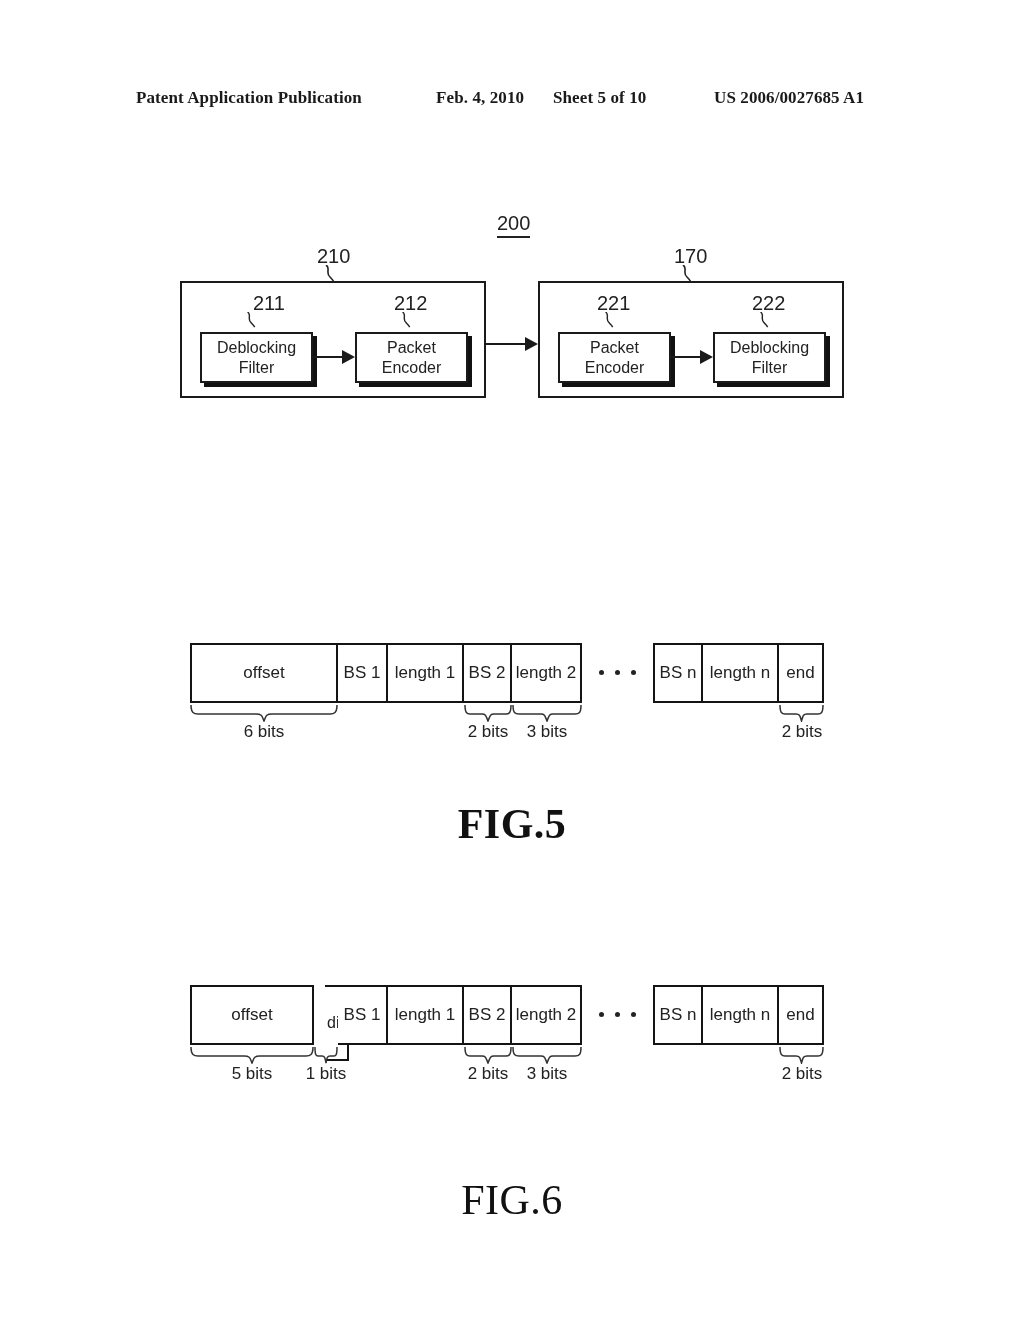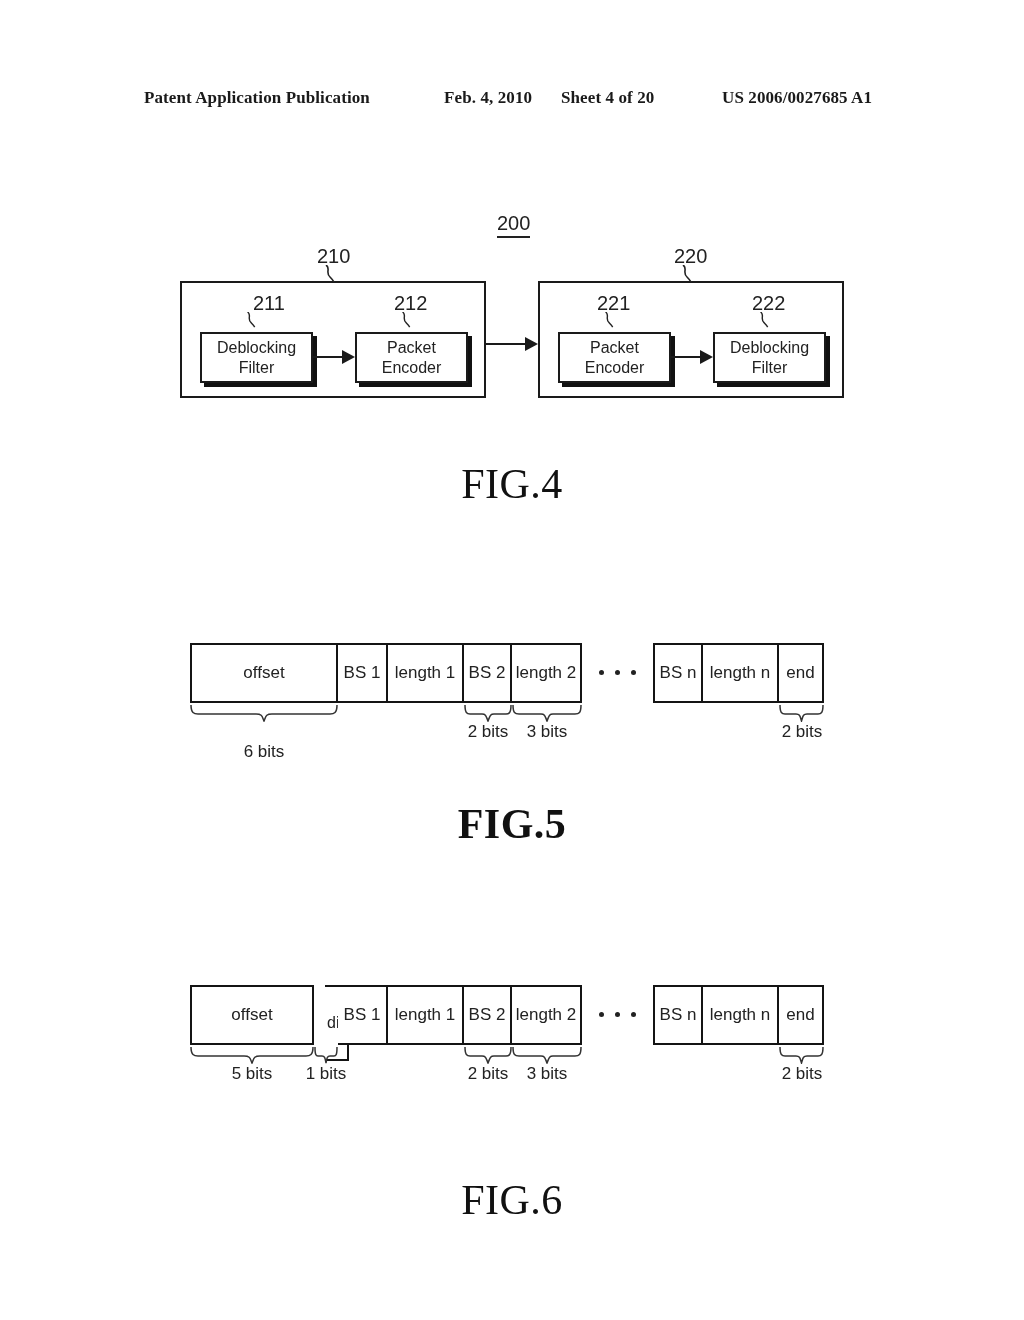--- a/index.html
+++ b/index.html
@@ -13,21 +13,21 @@
     position: relative;
     font-family: "Liberation Sans", sans-serif;
     color: #1a1a1a;
     overflow: hidden;
   }
 
   
   .pub-header {
     position: absolute;
     top: 88px;
-    left: 16px;
+    left: 8px;
     width: 900px;
     height: 24px;
     font-family: "Liberation Serif", serif;
     font-weight: bold;
     font-size: 17px;
     letter-spacing: 0.1px;
     white-space: nowrap;
   }
   .pub-header span { position: absolute; top: 0; }
   .hdr-title { left: 128px; }
@@ -153,34 +153,34 @@
     text-align: center;
     white-space: nowrap;
   }
 </style>
 </head>
 <body>
 
 <div class="pub-header">
   <span class="hdr-title">Patent Application Publication</span>
   <span class="hdr-date">Feb. 4, 2010</span>
-  <span class="hdr-sheet">Sheet 4 of 20</span>
+  <span class="hdr-sheet">Sheet 5 of 10</span>
   <span class="hdr-num">US 2006/0027685 A1</span>
 </div>
 
 <div id="fig4">
 
   <div class="ref-label underlined" style="left:497px; top:212px;">200</div>
 
   <div class="ref-label" style="left:317px; top:245px;">210</div>
   <svg class="lead" style="left:322px; top:265px;" width="18" height="18" viewBox="0 0 18 18">
     <path d="M4 0 C 9 3, 3 8, 8 12 C 10 14, 11 15, 12 17" fill="none" stroke="#222" stroke-width="1.6"></path>
   </svg>
 
-  <div class="ref-label" style="left:674px; top:245px;">220</div>
+  <div class="ref-label" style="left:674px; top:245px;">170</div>
   <svg class="lead" style="left:679px; top:265px;" width="18" height="18" viewBox="0 0 18 18">
     <path d="M4 0 C 9 3, 3 8, 8 12 C 10 14, 11 15, 12 17" fill="none" stroke="#222" stroke-width="1.6"></path>
   </svg>
 
   <div class="outer-box" style="left:180px; top:281px; width:306px; height:117px;"></div>
 
   <div class="outer-box" style="left:538px; top:281px; width:306px; height:117px;"></div>
 
   <div class="ref-label" style="left:253px; top:292px;">211</div>
   <svg class="lead" style="left:244px; top:312px;" width="16" height="16" viewBox="0 0 18 18">
@@ -228,21 +228,20 @@
     <span>Deblocking</span>
     <span>Filter</span>
   </div>
 
   <div class="conn-line" style="left:671px; top:356px; width:31px;"></div>
   <div class="arrow-head" style="left:700px; top:350px;"></div>
 
   <div class="conn-line" style="left:486px; top:343px; width:42px;"></div>
   <div class="arrow-head" style="left:525px; top:337px;"></div>
 
-  <div class="fig-caption" style="top:460px;">FIG.4</div>
 </div>
 
 <div class="packet-fig" id="fig5" style="top:0;">
 
   <div class="cell" style="left:190px; top:643px; width:148px; height:60px;">offset</div>
   <div class="cell nolft" style="left:338px; top:643px; width:50px; height:60px;">BS 1</div>
   <div class="cell nolft" style="left:388px; top:643px; width:76px; height:60px;">length 1</div>
   <div class="cell nolft" style="left:464px; top:643px; width:48px; height:60px;">BS 2</div>
   <div class="cell nolft" style="left:512px; top:643px; width:70px; height:60px;">length 2</div>
 
@@ -252,21 +251,21 @@
       <i></i>
   </div>
 
   <div class="cell" style="left:653px; top:643px; width:50px; height:60px;">BS n</div>
   <div class="cell nolft" style="left:703px; top:643px; width:76px; height:60px;">length n</div>
   <div class="cell nolft" style="left:779px; top:643px; width:45px; height:60px;">end</div>
 
   <svg class="brace" style="left:190px; top:704px;" width="148" height="18" viewBox="0 0 148 18" preserveAspectRatio="none">
     <path d="M1 1 C1 9, 4 10, 8 10 L66 10 C72 10, 72 12, 74 17 C76 12, 76 10, 82 10 L140 10 C144 10, 147 9, 147 1" fill="none" stroke="#333" stroke-width="1.5"></path>
   </svg>
-  <div class="bits-label" style="left:190px; top:722px; width:148px;margin-top:20px;">6 bits</div>
+  <div class="bits-label" style="left:190px; top:722px; width:148px;">6 bits</div>
 
   <svg class="brace" style="left:464px; top:704px;" width="48" height="18" viewBox="0 0 48 18" preserveAspectRatio="none">
     <path d="M1 1 C1 9, 3 10, 6 10 L18 10 C22 10, 22 12, 24 17 C26 12, 26 10, 30 10 L42 10 C45 10, 47 9, 47 1" fill="none" stroke="#333" stroke-width="1.5"></path>
   </svg>
   <div class="bits-label" style="left:452px; top:722px; width:72px;">2 bits</div>
 
   <svg class="brace" style="left:512px; top:704px;" width="70" height="18" viewBox="0 0 70 18" preserveAspectRatio="none">
     <path d="M1 1 C1 9, 3 10, 7 10 L29 10 C33 10, 33 12, 35 17 C37 12, 37 10, 41 10 L63 10 C67 10, 69 9, 69 1" fill="none" stroke="#333" stroke-width="1.5"></path>
   </svg>
   <div class="bits-label" style="left:511px; top:722px; width:72px;">3 bits</div>

